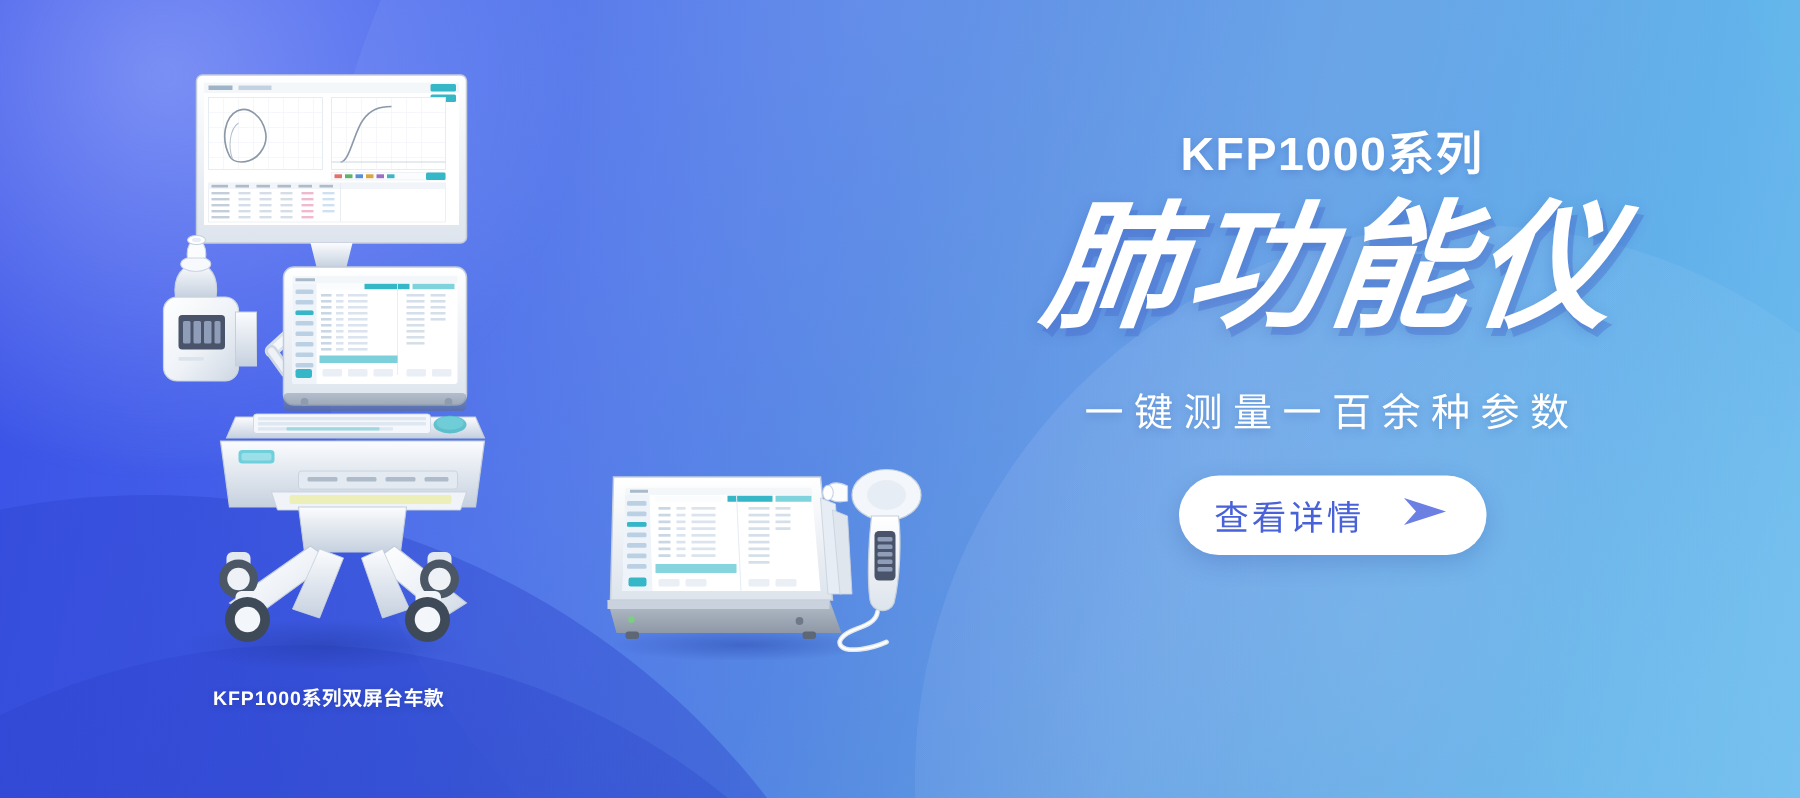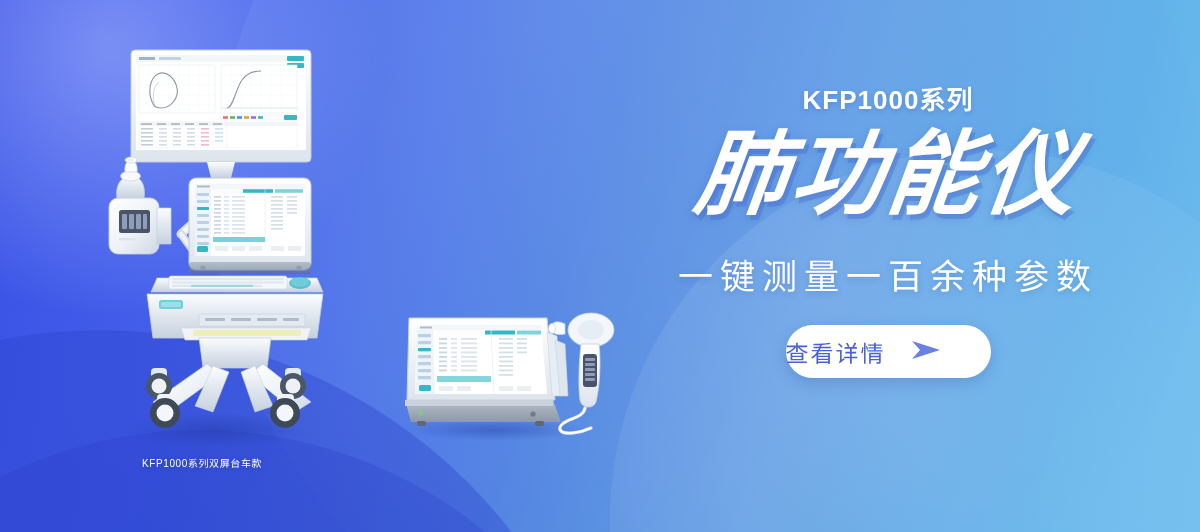--- a/index.html
+++ b/index.html
@@ -36,45 +36,45 @@
     background:radial-gradient(circle at 55% 20%,rgba(36,56,195,.30) 0%,rgba(40,60,200,.18) 60%,rgba(44,66,205,0) 85%);
   }
   .sheen{
     position:absolute;left:560px;top:-120px;width:500px;height:840px;
     transform:rotate(18deg);
     background:linear-gradient(90deg,rgba(255,255,255,0) 0%,rgba(255,255,255,.07) 50%,rgba(255,255,255,0) 100%);
   }
   
   .copy{position:absolute;right:52px;top:86px;width:520px;text-align:center;}
   .eyebrow{
-    font-size:26px;font-weight:bold;color:#ffffff;letter-spacing:1px;
+    font-size:31px;font-weight:bold;color:#ffffff;letter-spacing:1px;
     line-height:1.1;text-shadow:0 2px 5px rgba(30,60,150,.22);
   }
   .headline{
     margin-top:12px;
     font-size:92px;font-weight:bold;font-style:italic;color:#ffffff;
     letter-spacing:4px;line-height:1.04;white-space:nowrap;
     text-shadow:4px 5px 0 rgba(72,104,205,.38), 0 3px 10px rgba(40,70,160,.25);
     transform:skewX(-7deg);
   }
   .subline{
     margin-top:26px;
-    font-size:35px;color:#ffffff;letter-spacing:7px;font-weight:500;
+    font-size:26px;color:#ffffff;letter-spacing:7px;font-weight:500;
     text-shadow:0 2px 6px rgba(35,70,155,.25);
   }
   .cta{
     margin:26px auto 0;width:205px;height:53px;border-radius:27px;
-    background:#ffffff;display:flex;align-items:center;justify-content:flex-start;gap:23px;
+    background:#ffffff;display:flex;align-items:center;justify-content:center;gap:23px;
     box-shadow:0 5px 16px rgba(30,60,150,.22);cursor:pointer;
   }
   .cta-label{font-size:23px;color:#4a62d8;letter-spacing:2px;font-weight:500;}
   .cta-arrow{display:block;}
   
   .cap{
-    position:absolute;color:#ffffff;font-size:10px;font-weight:normal;letter-spacing:.6px;
+    position:absolute;color:#ffffff;font-size:13px;font-weight:bold;letter-spacing:.6px;
     text-shadow:0 1px 4px rgba(25,50,140,.35);white-space:nowrap;
   }
   .cap-cart{left:142px;top:455px;}
   .cap-port{left:425px;top:455px;}
   .footnote{
     position:absolute;left:510px;top:483px;color:#ffffff;font-size:14.5px;
     letter-spacing:.4px;white-space:nowrap;text-shadow:0 1px 4px rgba(25,50,140,.3);
   }
   
   .product{position:absolute;}

